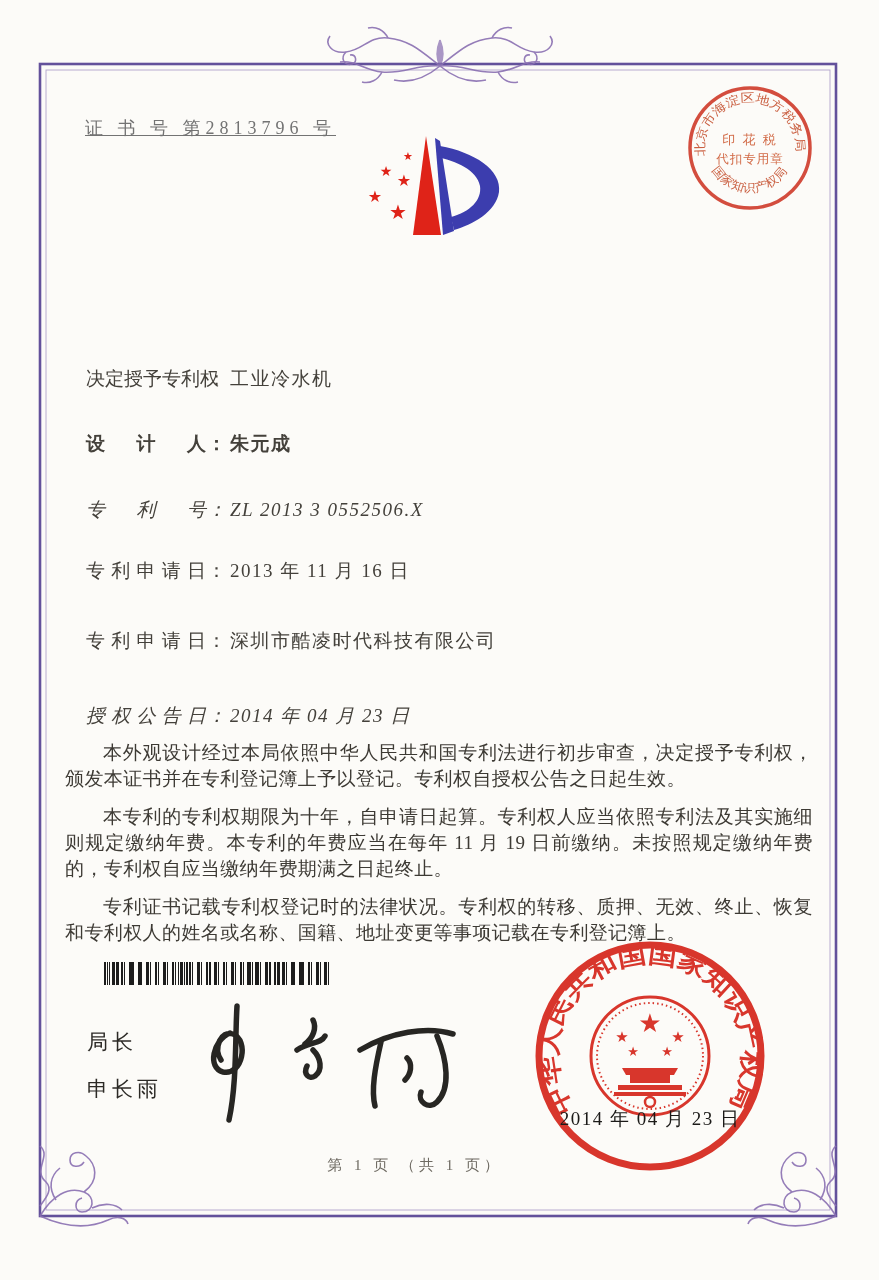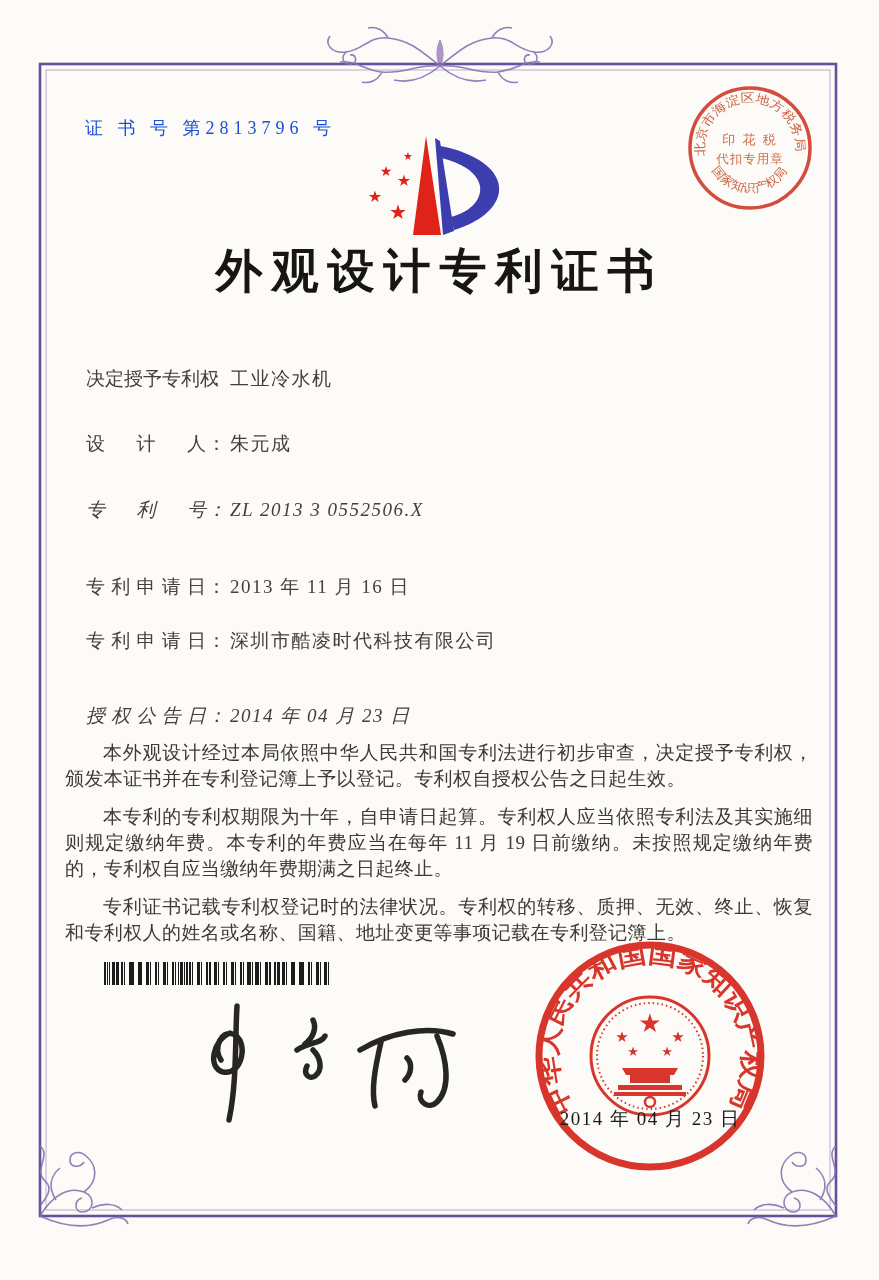--- a/index.html
+++ b/index.html
@@ -4,33 +4,33 @@
 <style>
   html,body{margin:0;padding:0;background:#ffffff;}
   .page{
     position:relative;width:879px;height:1280px;overflow:hidden;
     background:#fcfbf8;
     font-family:"Liberation Serif","DejaVu Serif",serif;
   }
   .frame-svg{position:absolute;left:0;top:0;}
   .cert-no{
     position:absolute;left:85px;top:116px;
-    font-size:18px;letter-spacing:5px;color:#1d4ed8;
+    font-size:18px;letter-spacing:5px;color:#737373;text-decoration:underline;
   }
   .logo{position:absolute;left:356px;top:126px;}
   .title{
     position:absolute;left:0;top:240px;width:879px;text-align:center;
     font-size:47px;font-weight:600;letter-spacing:9px;color:#181613;
   }
   .fields{position:absolute;left:86px;top:366px;width:640px;font-size:19px;color:#44413b;}
   .frow{position:absolute;left:0;white-space:nowrap;}
   .frow:nth-child(1){top:0;}
-  .frow:nth-child(2){top:65px;}
+  .frow:nth-child(2){top:65px;font-weight:bold;}
   .frow:nth-child(3){top:131px;font-style:italic;}
-  .frow:nth-child(4){top:208px;}
+  .frow:nth-child(4){top:192px;}
   .frow:nth-child(5){top:262px;}
   .frow:nth-child(6){top:337px;font-style:italic;}
   .flabel{
     display:inline-block;width:120px;
     text-align:justify;text-align-last:justify;
     vertical-align:bottom;
   }
   .fcolon{display:inline-block;margin:0 4px 0 1px;}
   .fvalue{letter-spacing:1.5px;}
   .body-text{
@@ -114,21 +114,20 @@
     <path d="M84,20 C118,26 146,44 143,66 C140,86 116,99 98,104 L95,91 C114,86 126,74 124,60 C121,44 100,35 81,31 Z" fill="#3c3dae"></path>
     <g fill="#df2318" font-family="'DejaVu Sans',sans-serif" text-anchor="middle">
       <text x="52" y="34" font-size="11">★</text>
       <text x="30" y="50" font-size="14">★</text>
       <text x="48" y="60" font-size="16">★</text>
       <text x="19" y="76" font-size="16">★</text>
       <text x="42" y="93" font-size="20">★</text>
     </g>
   </svg>
 
-  <div class="title">外观设计专利证书</div>
 
   <div class="fields">
     <div class="frow">
       <span class="flabel">决定授予专利权</span><span class="fcolon">：</span><span class="fvalue">工业冷水机</span>
     </div>
     <div class="frow">
       <span class="flabel">设计人</span><span class="fcolon">：</span><span class="fvalue">朱元成</span>
     </div>
     <div class="frow">
       <span class="flabel">专利号</span><span class="fcolon">：</span><span class="fvalue">ZL 2013 3 0552506.X</span>
@@ -145,20 +144,24 @@
   </div>
 
   <div class="body-text">
     <p>本外观设计经过本局依照中华人民共和国专利法进行初步审查，决定授予专利权，颁发本证书并在专利登记簿上予以登记。专利权自授权公告之日起生效。</p>
     <p>本专利的专利权期限为十年，自申请日起算。专利权人应当依照专利法及其实施细则规定缴纳年费。本专利的年费应当在每年 11 月 19 日前缴纳。未按照规定缴纳年费的，专利权自应当缴纳年费期满之日起终止。</p>
     <p>专利证书记载专利权登记时的法律状况。专利权的转移、质押、无效、终止、恢复和专利权人的姓名或名称、国籍、地址变更等事项记载在专利登记簿上。</p>
   </div>
 
   <div class="barcode"></div>
 
+  <div class="director">
+    <div class="dt">局长</div>
+    <div class="dn">申长雨</div>
+  </div>
 
   <svg class="signature" width="300" height="130" viewBox="0 0 300 130">
     <g fill="none" stroke="#161512" stroke-width="5.5" stroke-linecap="round" opacity="0.92">
       <path d="M45,35 C28,42 22,70 38,74 C58,78 64,42 48,36 C36,32 28,50 36,62"></path>
       <path d="M52,8 C50,40 52,85 44,122"></path>
       <path d="M128,22 C132,30 128,40 120,46"></path>
       <path d="M112,52 C124,44 136,46 140,38"></path>
       <path d="M128,52 C136,60 138,72 130,78 C124,82 118,76 122,68"></path>
       <path d="M175,52 C205,34 242,28 268,36"></path>
       <path d="M196,44 C190,70 186,92 190,108"></path>
@@ -205,14 +208,15 @@
         <textPath href="#taxTop" textLength="156" lengthAdjust="spacingAndGlyphs">北京市海淀区地方税务局</textPath>
       </text>
       <text font-size="12" fill="#c5502f" font-family="'Liberation Serif',serif">
         <textPath href="#taxBot" textLength="90" lengthAdjust="spacingAndGlyphs">国家知识产权局</textPath>
       </text>
       <text x="64" y="60" text-anchor="middle" font-size="13" letter-spacing="2" fill="#cd5a33" font-family="'Liberation Serif',serif">印 花 税</text>
       <text x="64" y="79" text-anchor="middle" font-size="12.5" letter-spacing="1" fill="#cd5a33" font-family="'Liberation Serif',serif">代扣专用章</text>
     </g>
   </svg>
 
+  <div class="footer">第 1 页 （共 1 页）</div>
 
 </div>
 
 </body></html>

